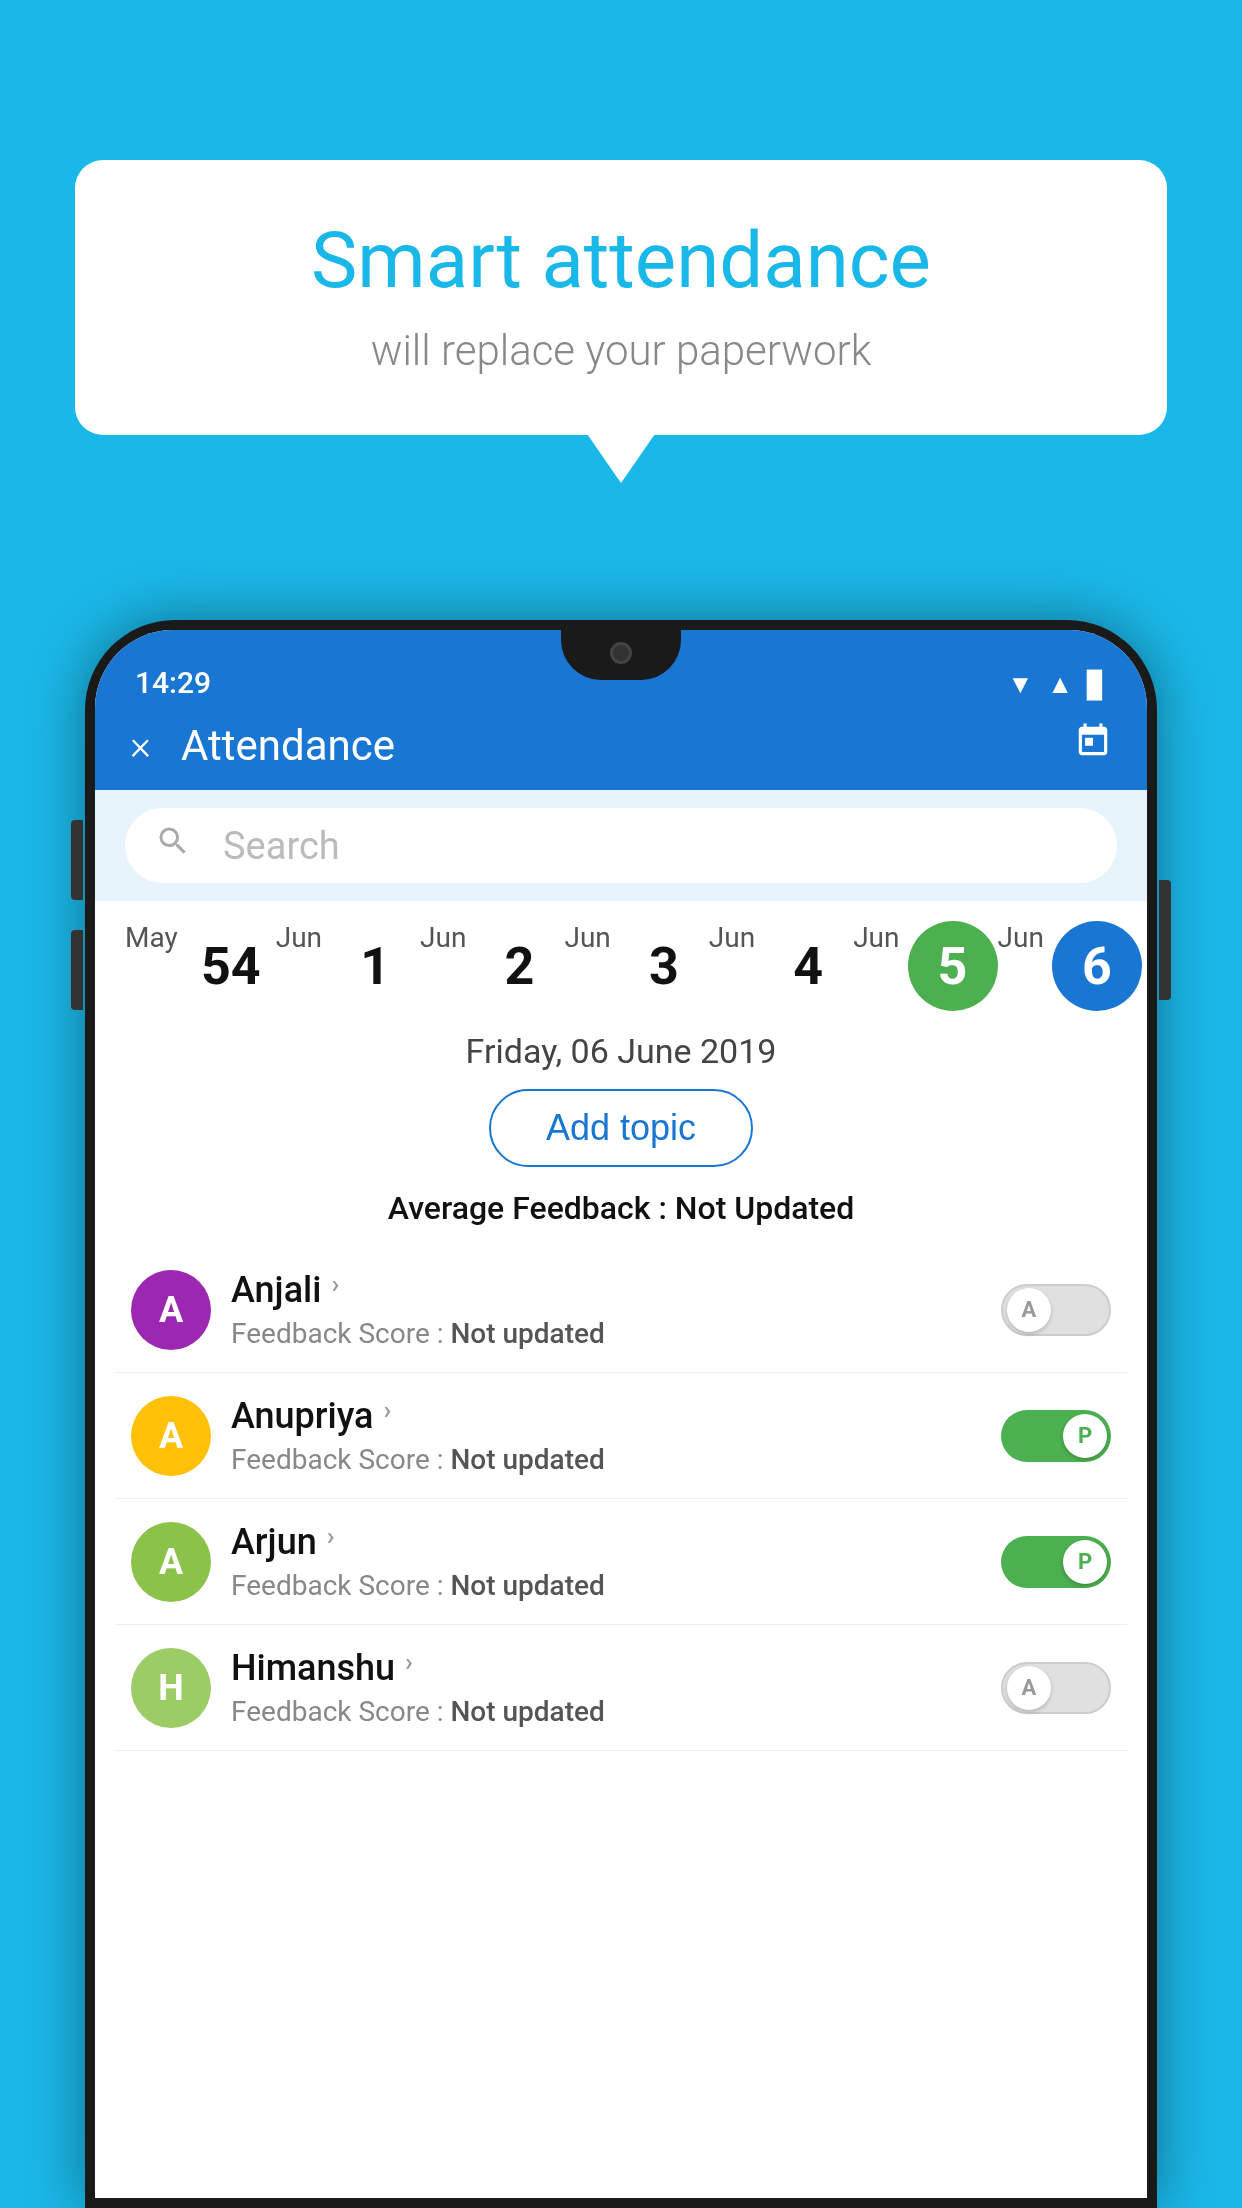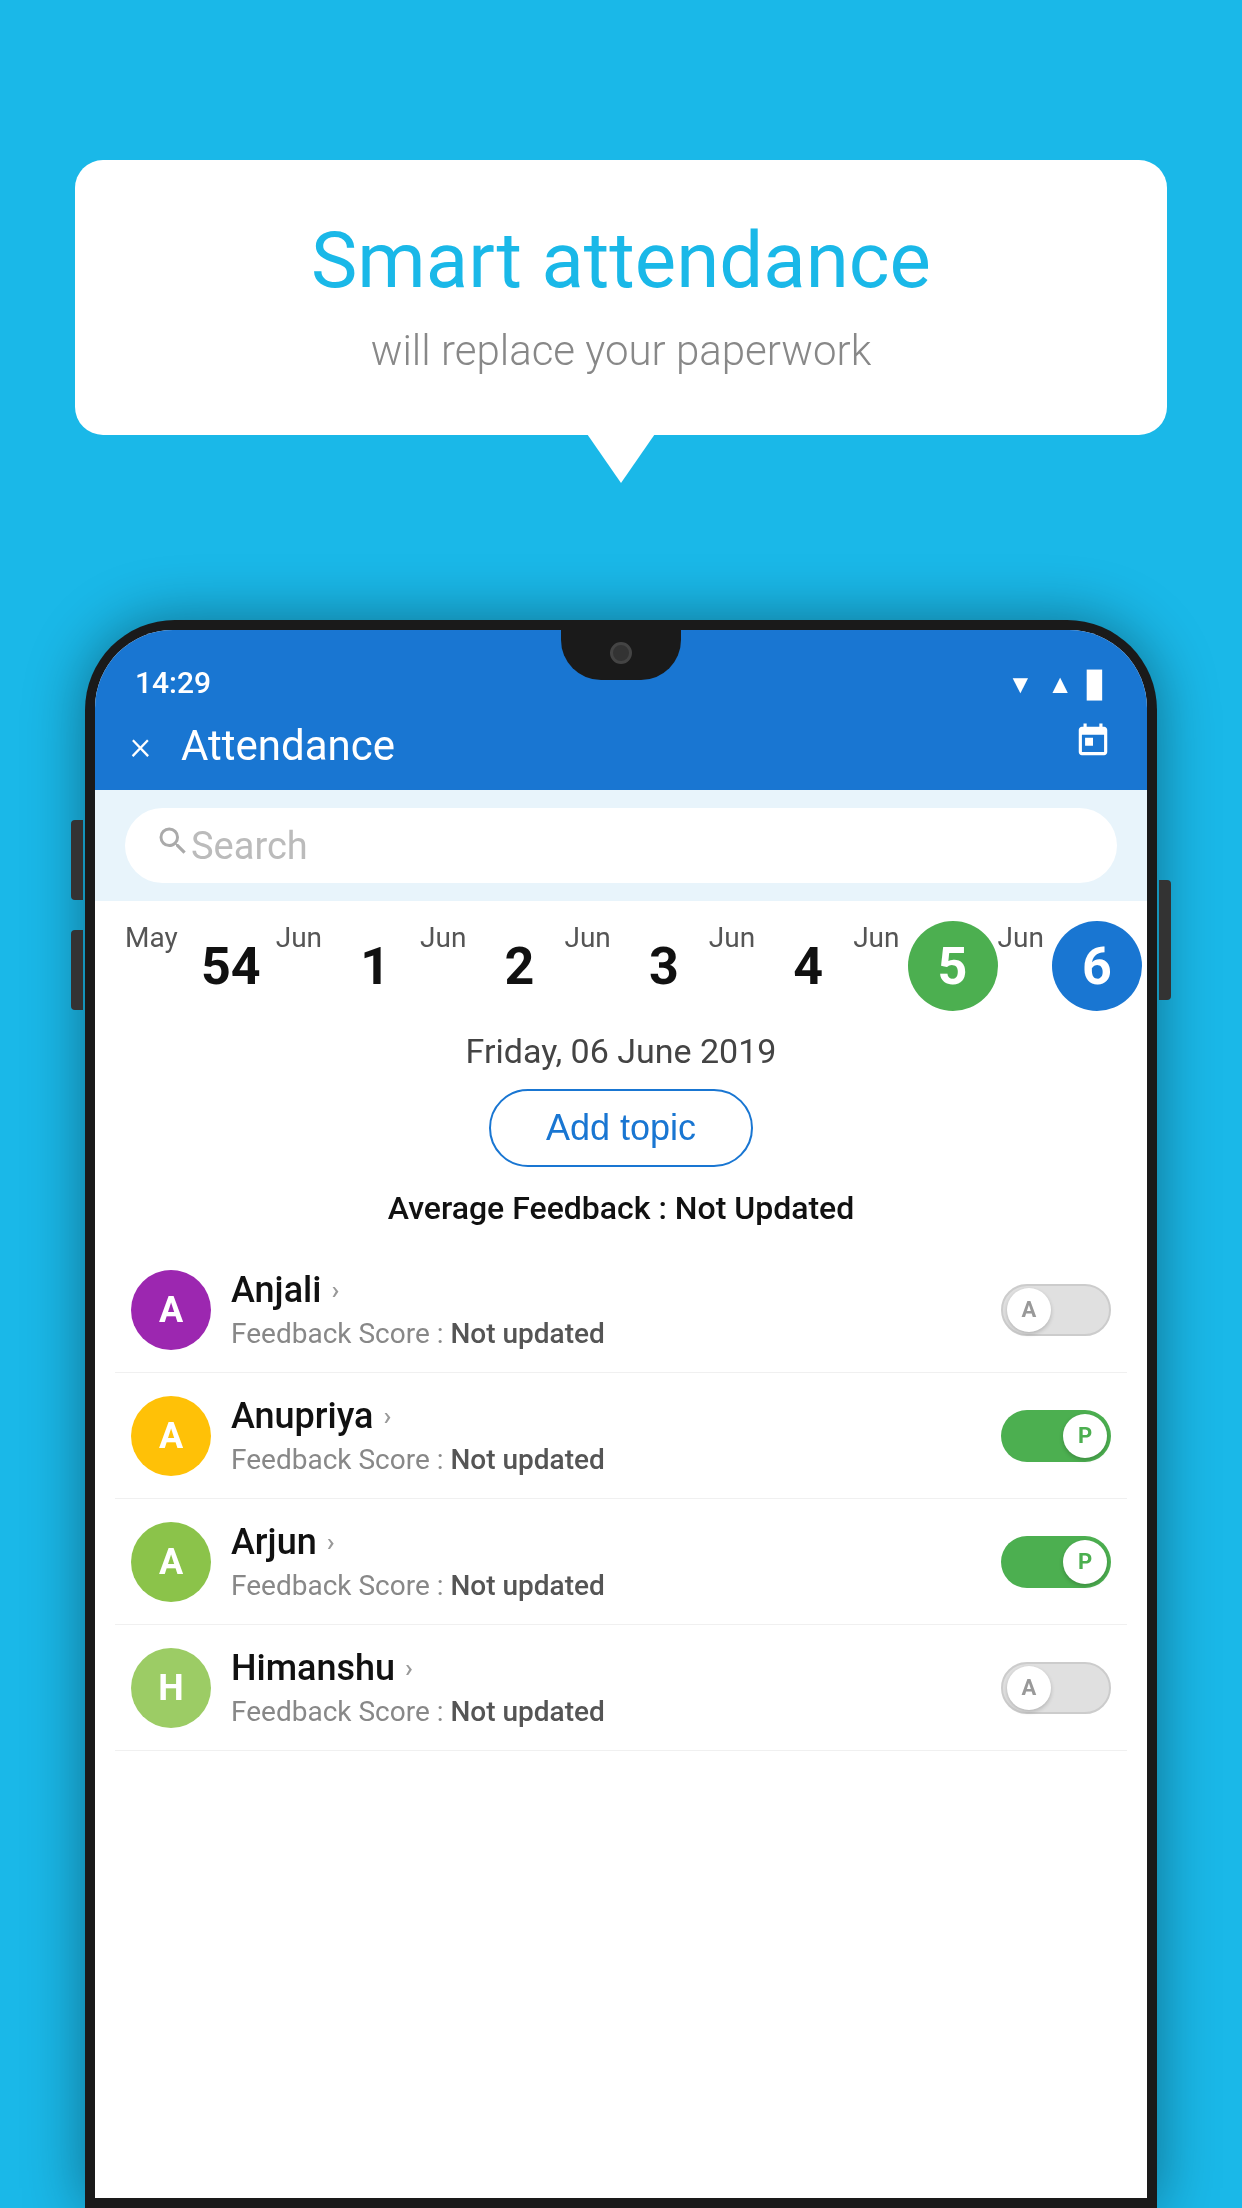--- a/index.html
+++ b/index.html
@@ -150,21 +150,21 @@
       background: #e8f4fb;
       padding: 18px 30px;
     }
     .search-bar {
       background: white;
       border-radius: 40px;
       height: 75px;
       display: flex;
       align-items: center;
       padding: 0 30px;
-      gap: 0;
+      gap: 32px;
     }
     .search-icon-svg {
       color: #aaa;
       font-size: 36px;
     }
     .search-text {
       font-size: 38px;
       color: #bbb;
     }
 
@@ -264,21 +264,21 @@
       flex-shrink: 0;
     }
     .student-info {
       flex: 1;
     }
     .student-name {
       font-size: 36px;
       color: #111;
       font-weight: 500;
       display: flex;
-      align-items: center;
+      align-items: flex-start;
       gap: 10px;
     }
     .chevron {
       font-size: 26px;
       color: #999;
     }
     .feedback-score {
       font-size: 28px;
       color: #888;
       margin-top: 6px;

